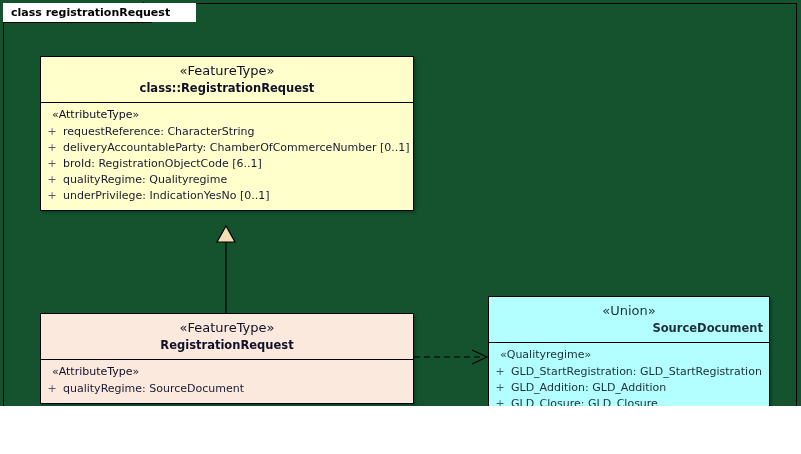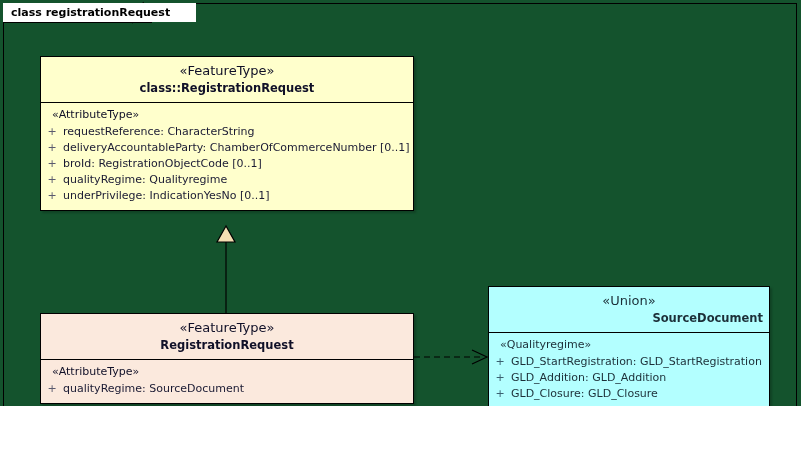--- a/index.html
+++ b/index.html
@@ -131,21 +131,21 @@
   
   #class-registrationrequest {
     left: 40px;
     top: 313px;
     width: 374px;
     background: #fbe9dd;
   }
   
   #class-sourcedocument {
     left: 488px;
-    top: 286px;
+    top: 296px;
     width: 282px;
     background: #b3ffff;
   }
   #class-sourcedocument .attr-row,
   #class-sourcedocument .compartment-stereotype,
   #class-sourcedocument .stereotype,
   #class-sourcedocument .class-name {
     color: #1c2f38;
   }
   #class-sourcedocument .attr-vis {
@@ -199,21 +199,21 @@
       <div class="attr-row">
         <span class="attr-vis">+</span>
         <span class="attr-text">requestReference: CharacterString</span>
       </div>
       <div class="attr-row">
         <span class="attr-vis">+</span>
         <span class="attr-text">deliveryAccountableParty: ChamberOfCommerceNumber [0..1]</span>
       </div>
       <div class="attr-row">
         <span class="attr-vis">+</span>
-        <span class="attr-text">broId: RegistrationObjectCode [0..1]</span>
+        <span class="attr-text">broId: RegistrationObjectCode [6..1]</span>
       </div>
       <div class="attr-row">
         <span class="attr-vis">+</span>
         <span class="attr-text">qualityRegime: Qualityregime</span>
       </div>
       <div class="attr-row">
         <span class="attr-vis">+</span>
         <span class="attr-text">underPrivilege: IndicationYesNo [0..1]</span>
       </div>
     </div>

